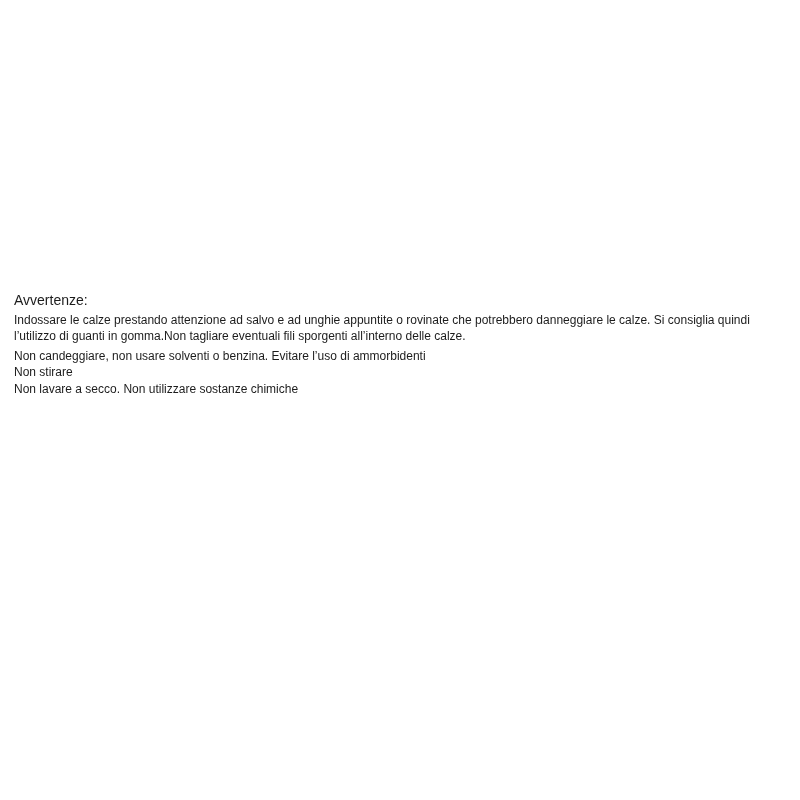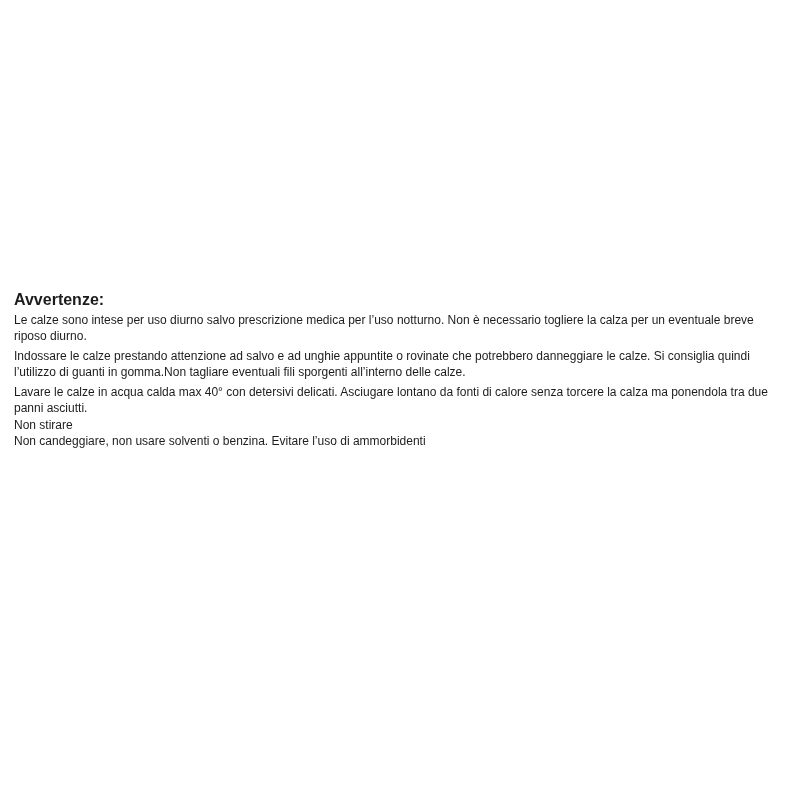--- a/index.html
+++ b/index.html
@@ -23,48 +23,45 @@
     width: 775px;
     font-size: 12px;
     line-height: 16.5px;
     letter-spacing: 0;
   }
   .sec {
     margin: 0 0 3px 0;
   }
   .heading {
     margin: 0 0 3px 0;
-    font-size: 16px;
+    font-size: 14px;
     line-height: 16.5px;
-    font-weight: bold;
+    font-weight: normal;
   }
   .para {
     margin: 0;
     padding: 0;
   }
 </style>
 </head>
 <body>
 
 <div class="page" style="background: rgb(255, 255, 255); color: rgb(28, 28, 28);">
   <div class="content" id="sections-root">
   <section class="sec">
     <h3 class="heading">Avvertenze:</h3>
-    <div class="body">
-          <p class="para">Le calze sono intese per uso diurno salvo prescrizione medica per l’uso notturno. Non è necessario togliere la calza per un eventuale breve riposo diurno.</p>
-        </div>
   </section>
 
   <section class="sec">
     <div class="body">
           <p class="para">Indossare le calze prestando attenzione ad salvo e ad unghie appuntite o rovinate che potrebbero danneggiare le calze. Si consiglia quindi l’utilizzo di guanti in gomma.Non tagliare eventuali fili sporgenti all’interno delle calze.</p>
         </div>
   </section>
 
   <section class="sec">
     <div class="body">
-          <p class="para">Lavare le calze in acqua calda max 40° con detersivi delicati. Asciugare lontano da fonti di calore senza torcere la calza ma ponendola tra due panni asciutti.</p>
+          <p class="para">Non candeggiare, non usare solventi o benzina. Evitare l’uso di ammorbidenti</p>
           <p class="para">Non stirare</p>
-          <p class="para">Non candeggiare, non usare solventi o benzina. Evitare l’uso di ammorbidenti</p>
+          <p class="para">Non lavare a secco. Non utilizzare sostanze chimiche</p>
         </div>
   </section>
 </div>
 </div>
 
 </body></html>

